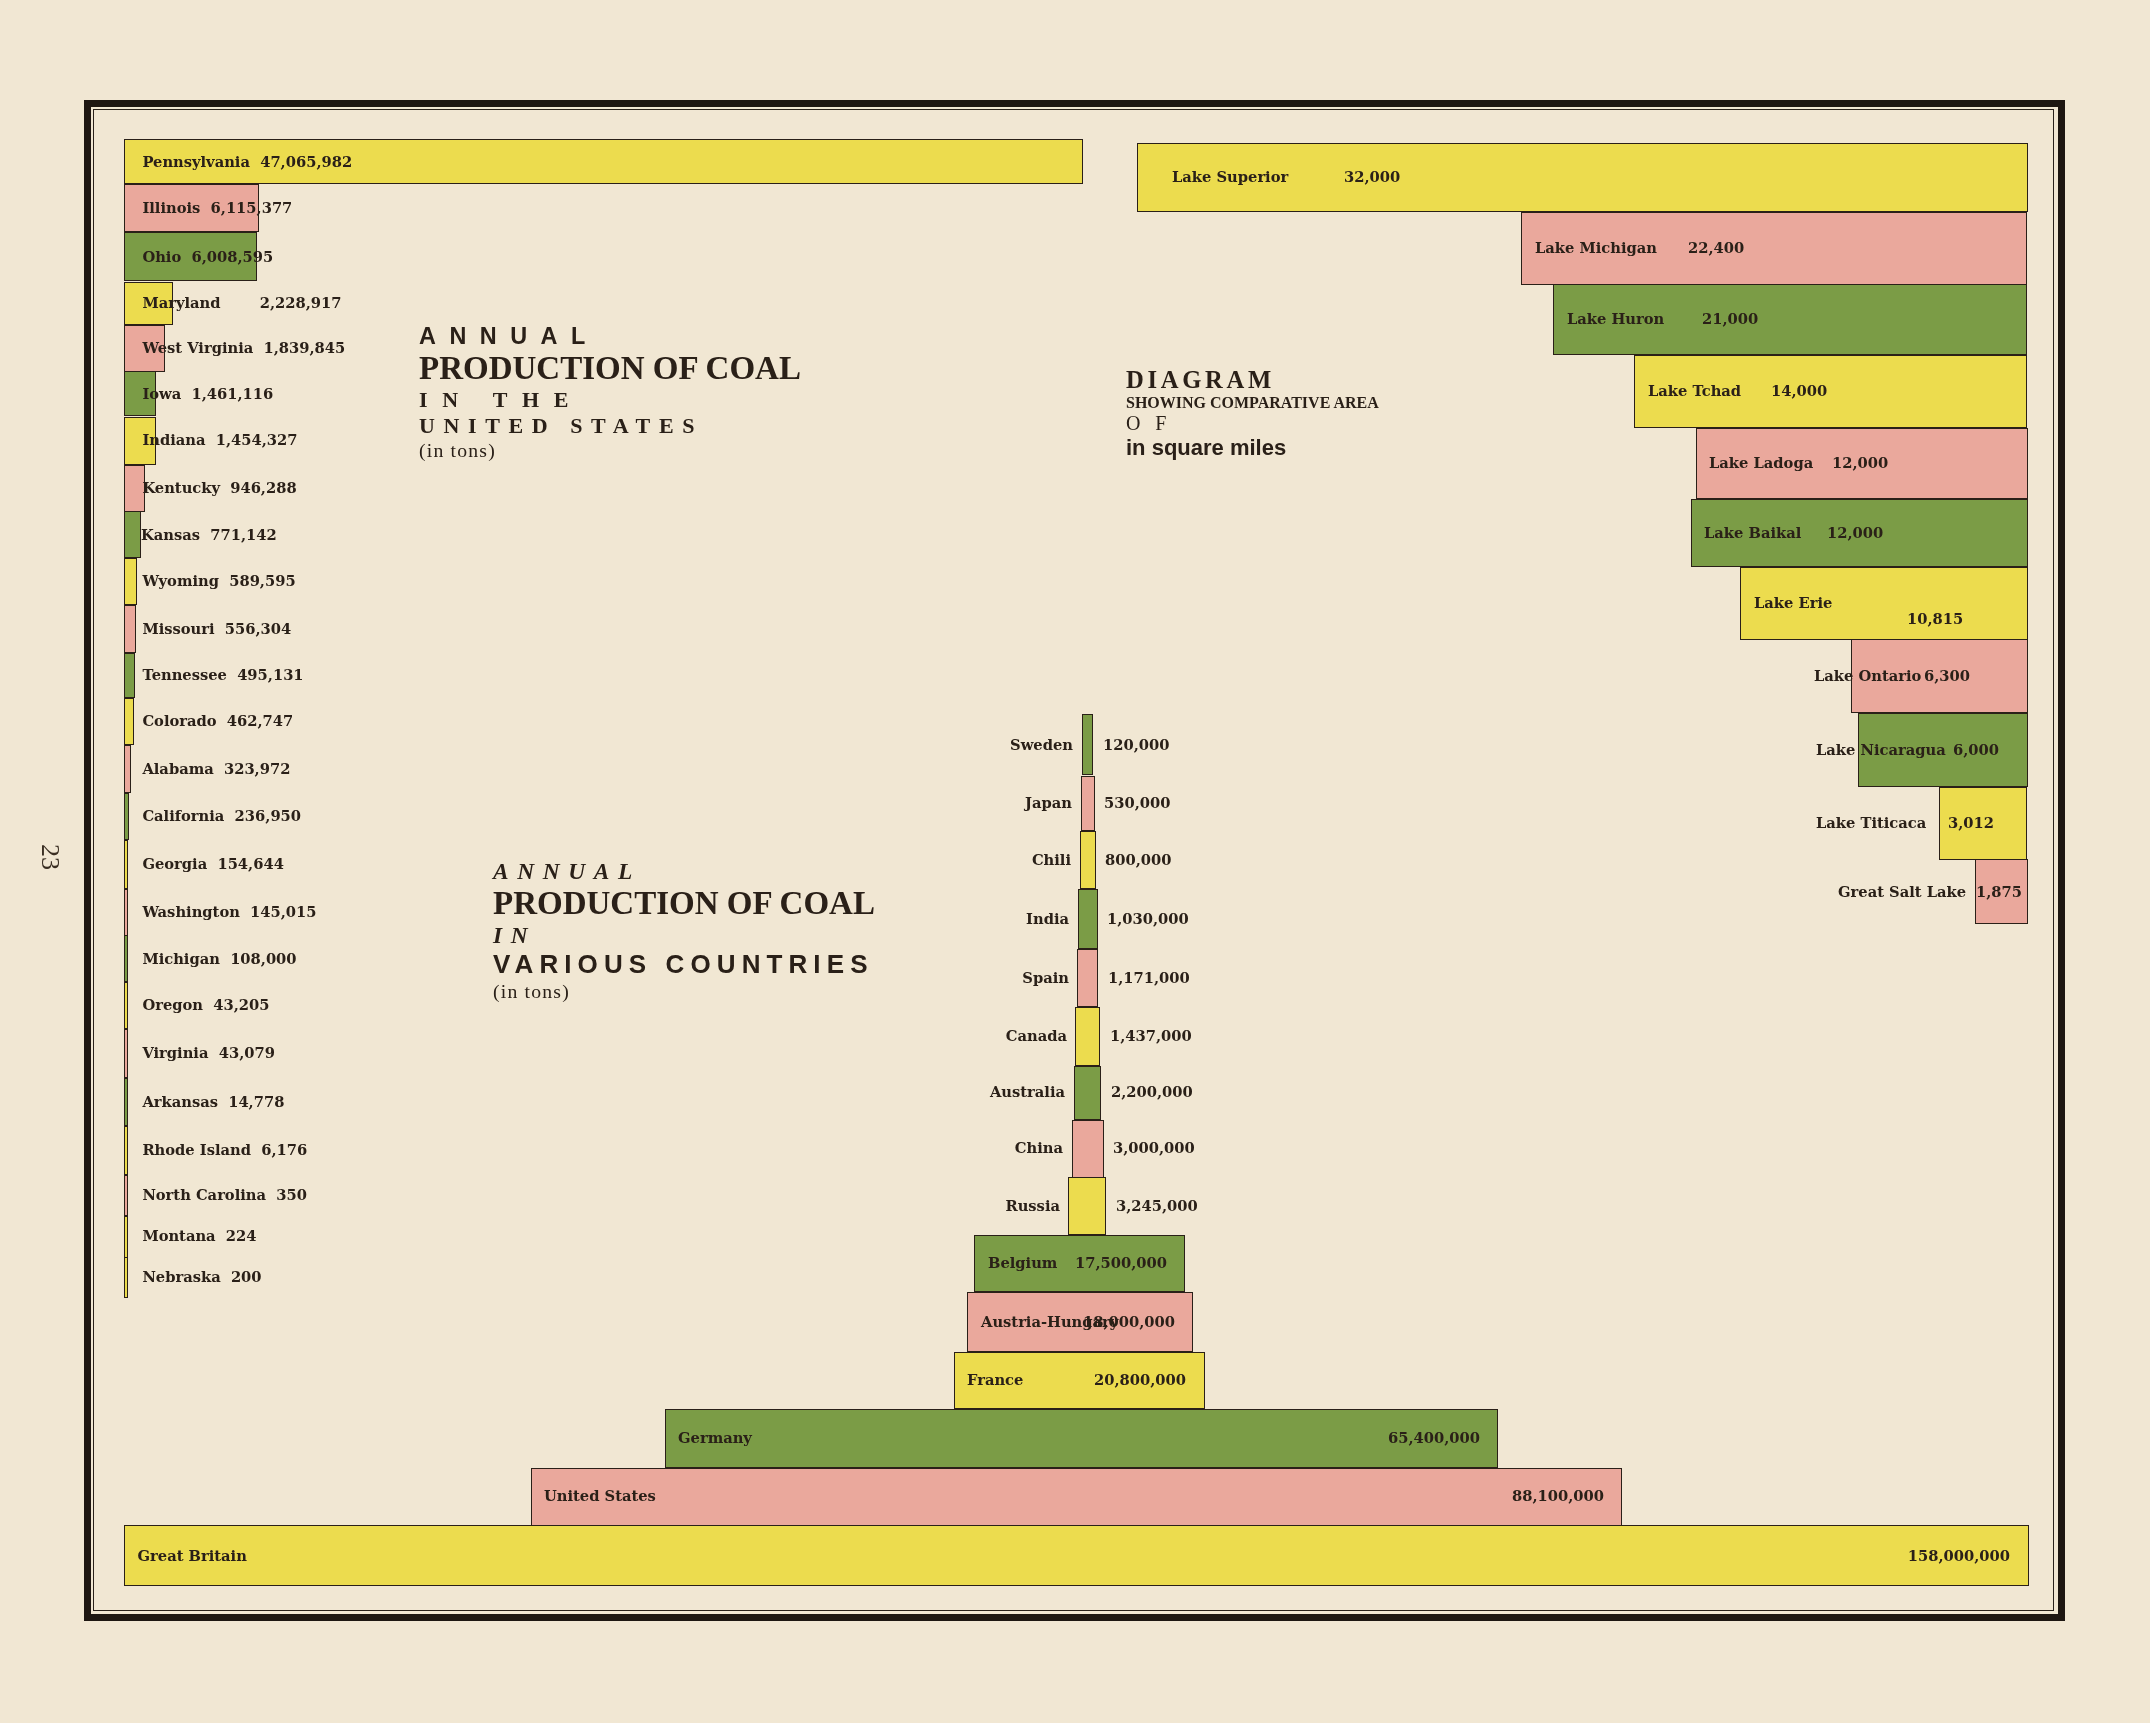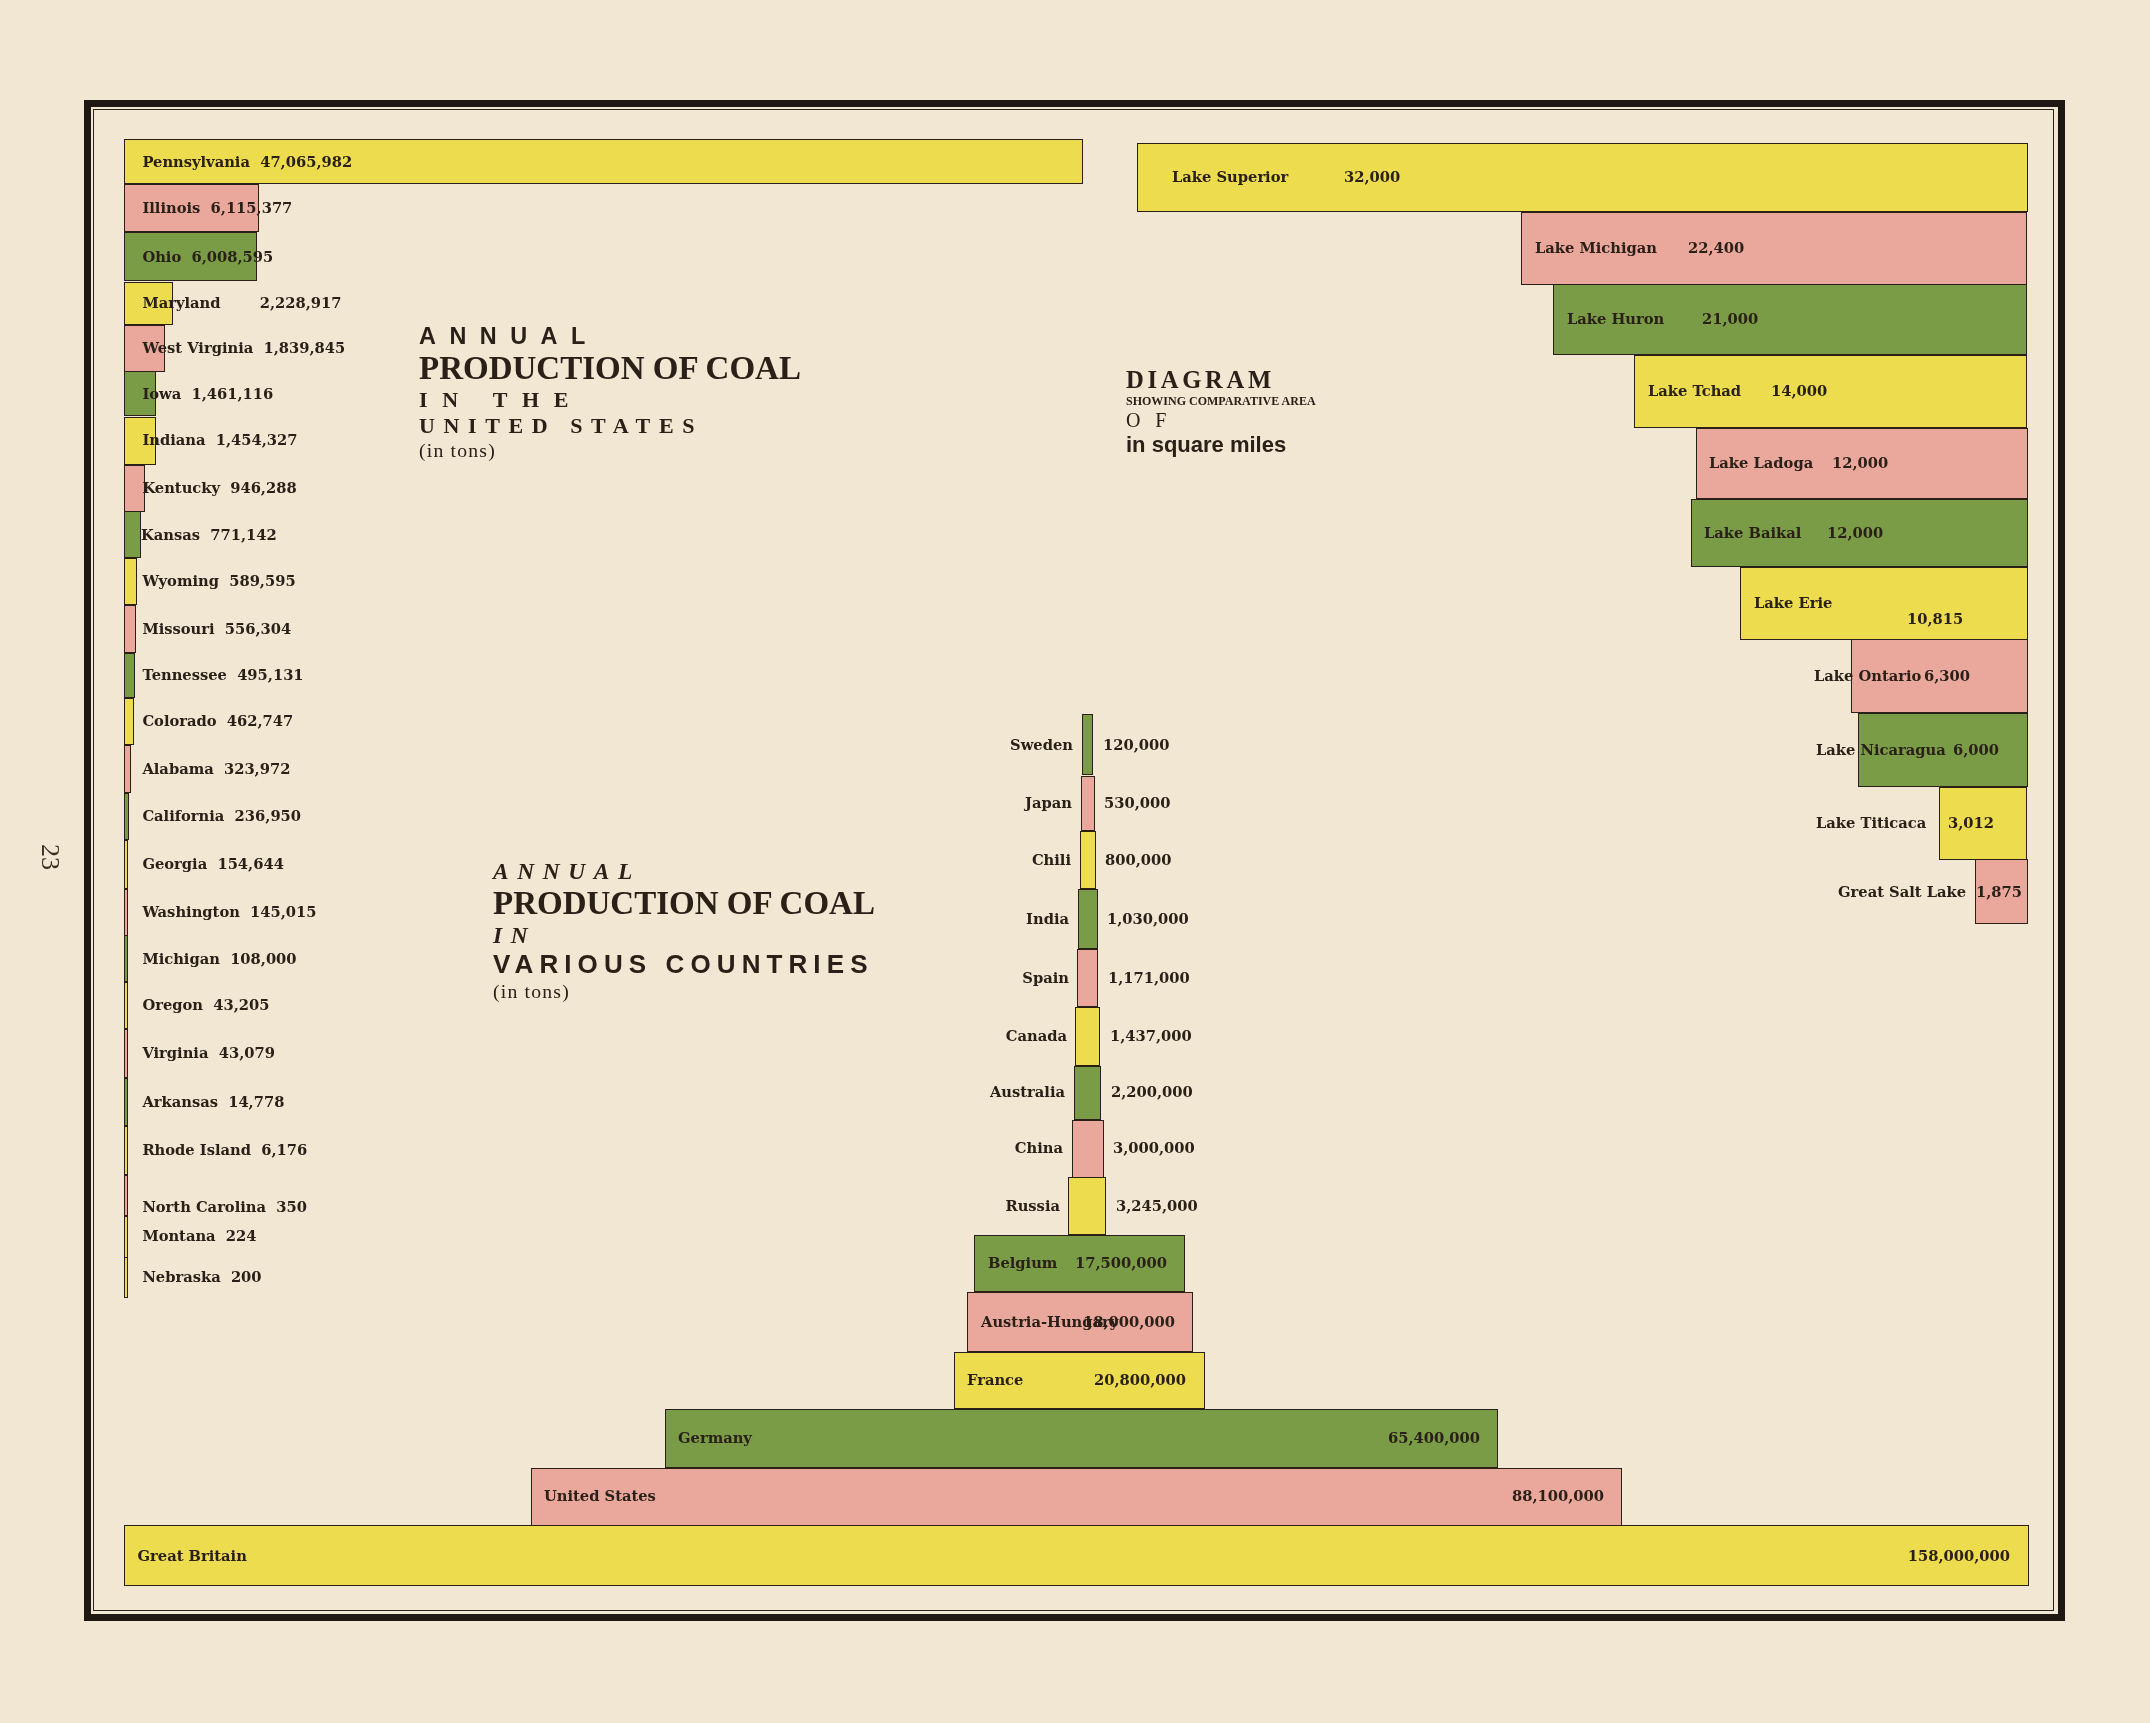--- a/index.html
+++ b/index.html
@@ -42,21 +42,21 @@
   <div class="title" style="left:369px;top:719px;width:430px;">
     <div class="t-italic">ANNUAL</div>
     <div class="t-big">PRODUCTION OF COAL</div>
     <div class="t-italic">IN</div>
     <div class="t-sans">VARIOUS COUNTRIES</div>
     <div class="t-small">(in tons)</div>
   </div>
 
   <div class="title" style="left:1002px;top:227px;width:430px;">
     <div class="t-big" style="font-size:24.6px;letter-spacing:3.7px">DIAGRAM</div>
-    <div class="t-big" style="font-size:12px">SHOWING COMPARATIVE AREA</div>
+    <div class="t-big" style="font-size:16px">SHOWING COMPARATIVE AREA</div>
     <div class="t-mid" style="font-size:20px;font-weight:normal">OF</div>
     <div class="t-sans-sm">in square miles</div>
   </div>
 <div class="bar yellow" style="left: 0px; top: 0px; width: 959px; height: 45px;"></div>
     <div class="lbl" style="left: 18.4px; top: 13.5px;"><span>Pennsylvania</span><span style="white-space: pre;">  47,065,982</span></div>
     <div class="bar pink" style="left: 0px; top: 45px; width: 135px; height: 48px;"></div>
     <div class="lbl" style="left: 18.4px; top: 60px;"><span>Illinois</span><span style="white-space: pre;">  6,115,377</span></div>
     <div class="bar green" style="left: 0px; top: 93px; width: 133px; height: 49px;"></div>
     <div class="lbl" style="left: 18.4px; top: 109px;"><span>Ohio</span><span style="white-space: pre;">  6,008,595</span></div>
     <div class="bar yellow" style="left: 0px; top: 143px; width: 49px; height: 43px;"></div>
@@ -91,21 +91,21 @@
     <div class="lbl" style="left: 18.4px; top: 811px;"><span>Michigan</span><span style="white-space: pre;">  108,000</span></div>
     <div class="bar yellow" style="left: 0px; top: 843px; width: 3.7px; height: 47px;"></div>
     <div class="lbl" style="left: 18.4px; top: 857px;"><span>Oregon</span><span style="white-space: pre;">  43,205</span></div>
     <div class="bar pink" style="left: 0px; top: 890px; width: 3.7px; height: 49px;"></div>
     <div class="lbl" style="left: 18.4px; top: 905px;"><span>Virginia</span><span style="white-space: pre;">  43,079</span></div>
     <div class="bar green" style="left: 0px; top: 939px; width: 3.7px; height: 48px;"></div>
     <div class="lbl" style="left: 18.4px; top: 954px;"><span>Arkansas</span><span style="white-space: pre;">  14,778</span></div>
     <div class="bar yellow" style="left: 0px; top: 987px; width: 3.7px; height: 49px;"></div>
     <div class="lbl" style="left: 18.4px; top: 1002px;"><span>Rhode Island</span><span style="white-space: pre;">  6,176</span></div>
     <div class="bar pink" style="left: 0px; top: 1036px; width: 3.7px; height: 41px;"></div>
-    <div class="lbl" style="left: 18.4px; top: 1047px; margin-top: 12px;"><span>North Carolina</span><span style="white-space: pre;">  350</span></div>
+    <div class="lbl" style="left: 18.4px; top: 1047px;"><span>North Carolina</span><span style="white-space: pre;">  350</span></div>
     <div class="bar yellow" style="left: 0px; top: 1077px; width: 3.7px; height: 42px;"></div>
     <div class="lbl" style="left: 18.4px; top: 1088px;"><span>Montana</span><span style="white-space: pre;">  224</span></div>
     <div class="bar yellow" style="left: 0px; top: 1118px; width: 3.7px; height: 41px;"></div>
     <div class="lbl" style="left: 18.4px; top: 1129px;"><span>Nebraska</span><span style="white-space: pre;">  200</span></div>
     <div class="bar green" style="left: 958px; top: 575px; width: 11px; height: 61px;"></div>
     <div class="lbl" style="top: 597px; right: 956px;">Sweden</div>
     <div class="lbl" style="top: 597px; left: 979px;">120,000</div>
     <div class="bar pink" style="left: 957px; top: 637px; width: 13.5px; height: 55px;"></div>
     <div class="lbl" style="top: 655px; right: 957px;">Japan</div>
     <div class="lbl" style="top: 655px; left: 980px;">530,000</div>

